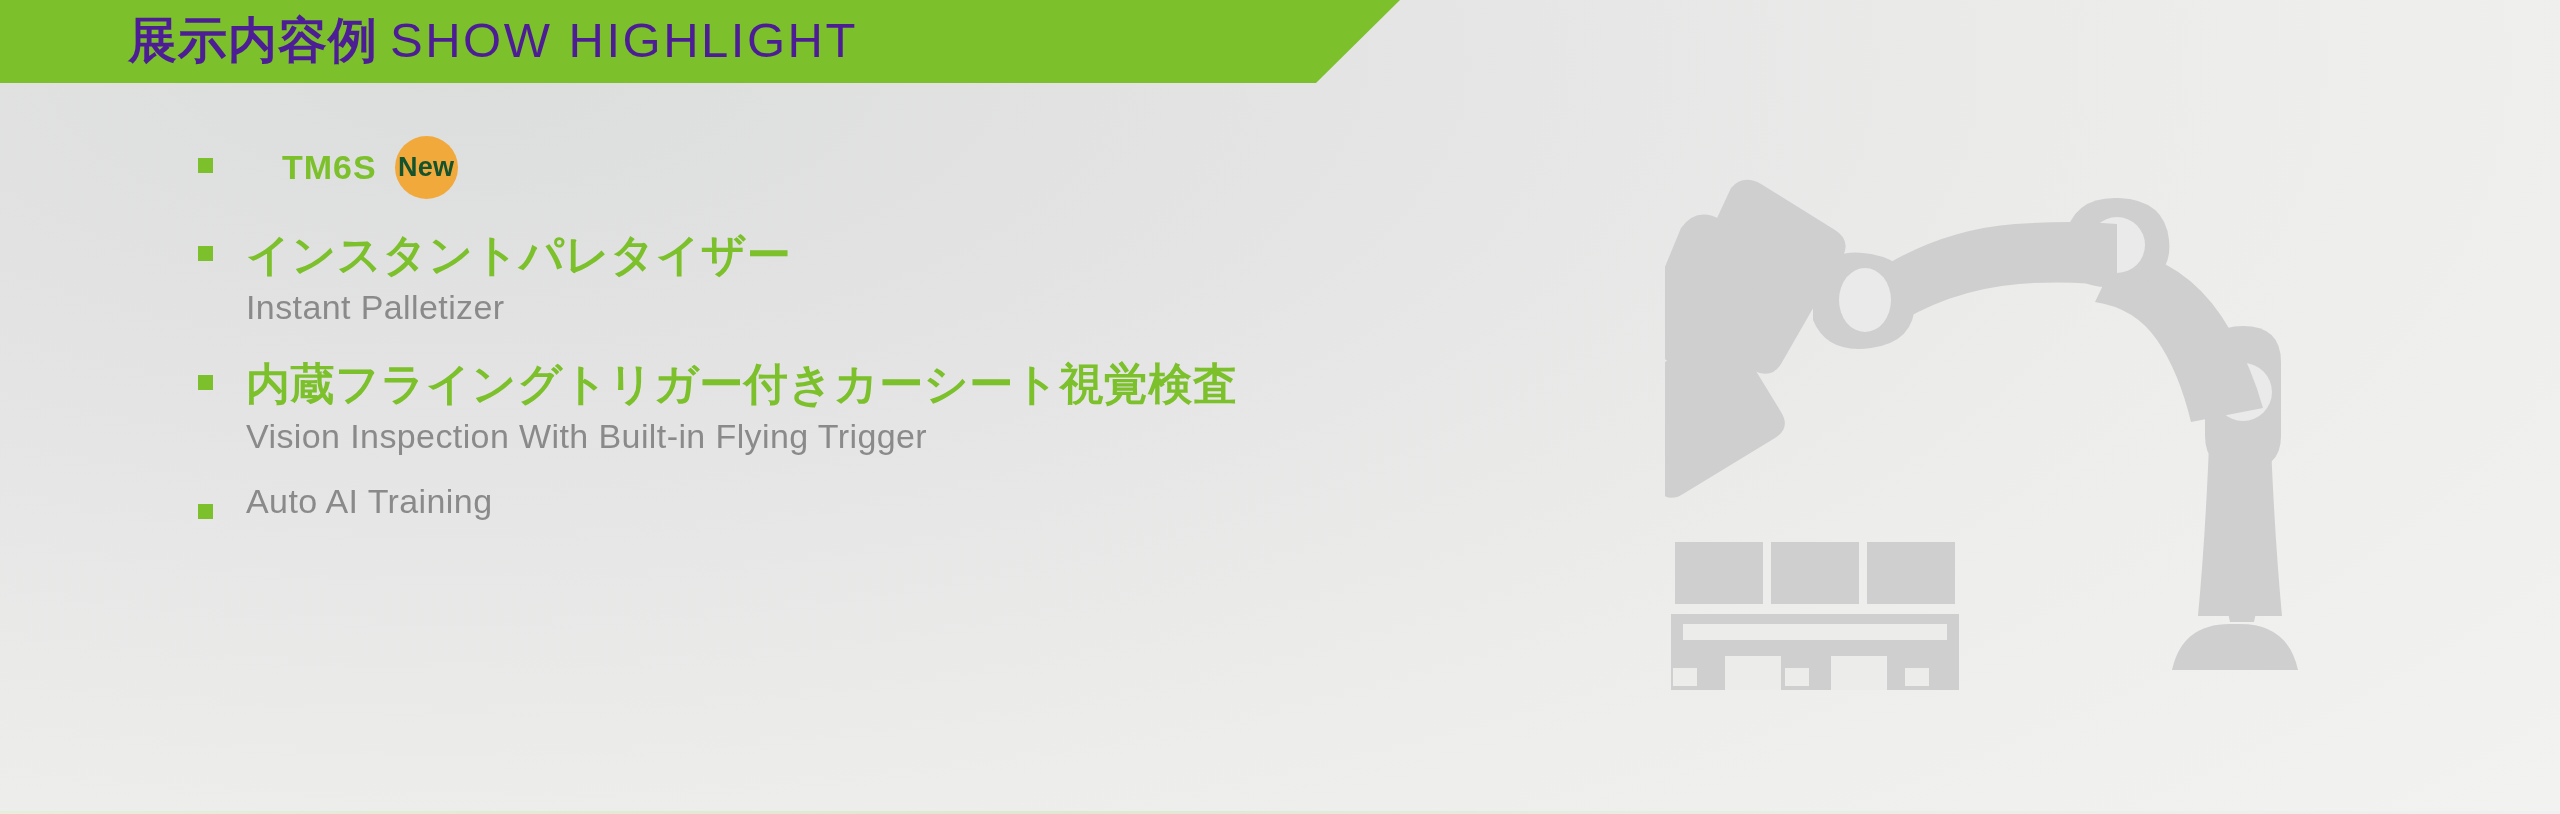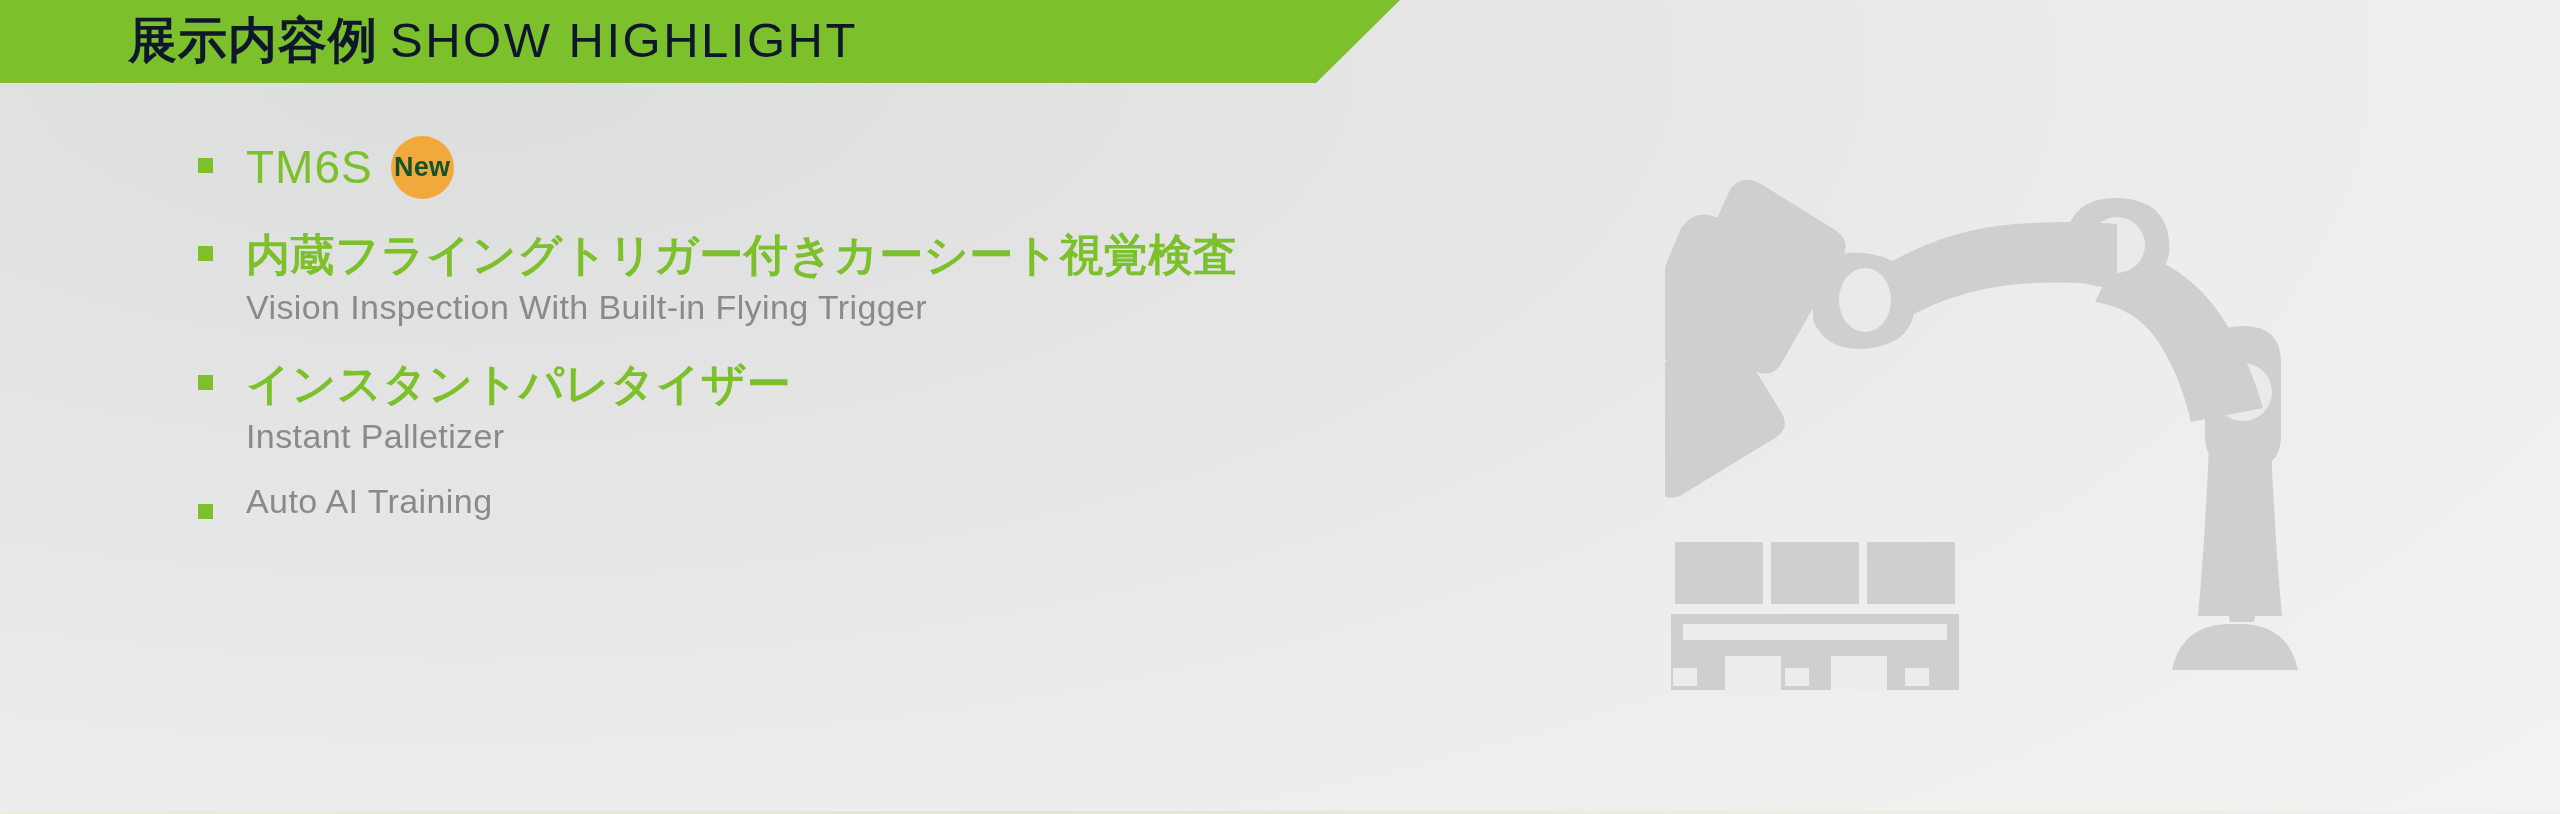--- a/index.html
+++ b/index.html
@@ -43,21 +43,21 @@
     background: #7cc02b;
     clip-path: polygon(0 0, 1400px 0, 1316px 83px, 0 83px);
   }
   #header-title {
     position: absolute;
     left: 128px;
     top: 0;
     height: 104px;
     line-height: 80px;
     white-space: nowrap;
-    color: #0f172a;
+    color: #4c1d95;
     font-size: 49px;
   }
   #header-title .jp {
     font-weight: 700;
     letter-spacing: 1px;
   }
   #header-title .en {
     font-weight: 300;
     letter-spacing: 2.5px;
     margin-left: 12px;
@@ -91,23 +91,24 @@
     height: 62px;
   }
   .bullet-title {
     color: #7cc02b;
     font-size: 44px;
     font-weight: 700;
     white-space: nowrap;
     letter-spacing: 0.5px;
   }
   .bullet-title.latin {
-    font-weight: 400;
-    font-size: 46px;
+    font-weight: 700;
+    font-size: 34px;
     letter-spacing: 1px;
+    margin-left: 36px;
   }
   .bullet-sub {
     color: #8a8a8a;
     font-size: 34px;
     font-weight: 400;
     letter-spacing: 0.4px;
     margin-top: 2px;
     white-space: nowrap;
   }
 
@@ -155,31 +156,31 @@
       <span class="bullet-marker"></span>
       <div class="bullet-title-row">
         <span class="bullet-title latin">TM6S</span>
         <span class="new-badge">New</span>
       </div>
     </div>
 
     <div class="bullet-item">
       <span class="bullet-marker"></span>
       <div class="bullet-title-row">
+        <span class="bullet-title">インスタントパレタイザー</span>
+      </div>
+      <div class="bullet-sub">Instant Palletizer</div>
+    </div>
+
+    <div class="bullet-item">
+      <span class="bullet-marker"></span>
+      <div class="bullet-title-row">
         <span class="bullet-title">内蔵フライングトリガー付きカーシート視覚検査</span>
       </div>
       <div class="bullet-sub">Vision Inspection With Built-in Flying Trigger</div>
-    </div>
-
-    <div class="bullet-item">
-      <span class="bullet-marker"></span>
-      <div class="bullet-title-row">
-        <span class="bullet-title">インスタントパレタイザー</span>
-      </div>
-      <div class="bullet-sub">Instant Palletizer</div>
     </div>
 
     <div class="bullet-item">
       <span class="bullet-marker"></span>
       <div class="bullet-sub">Auto AI Training</div>
     </div>
 
   </div>
 
   <svg id="robot-illustration" viewBox="0 0 720 520">

